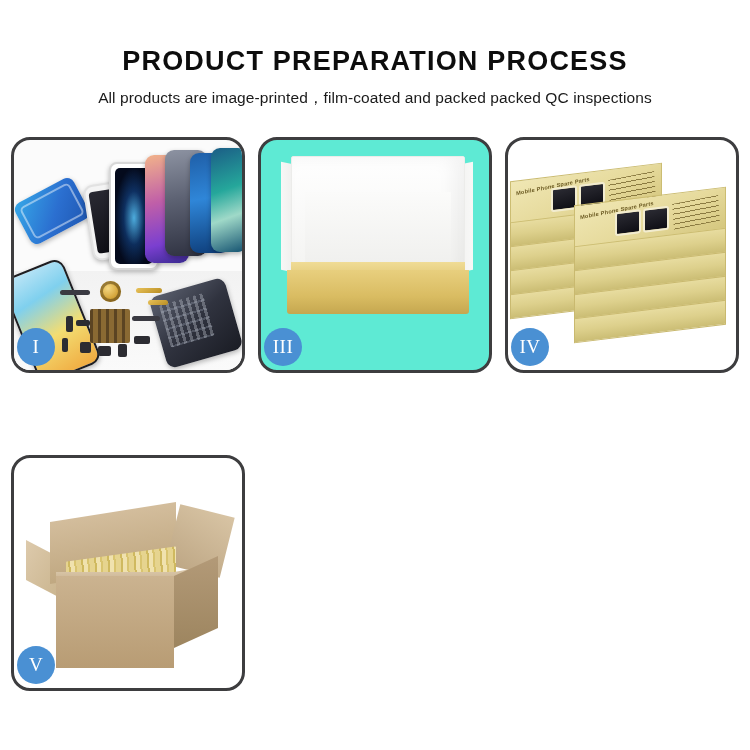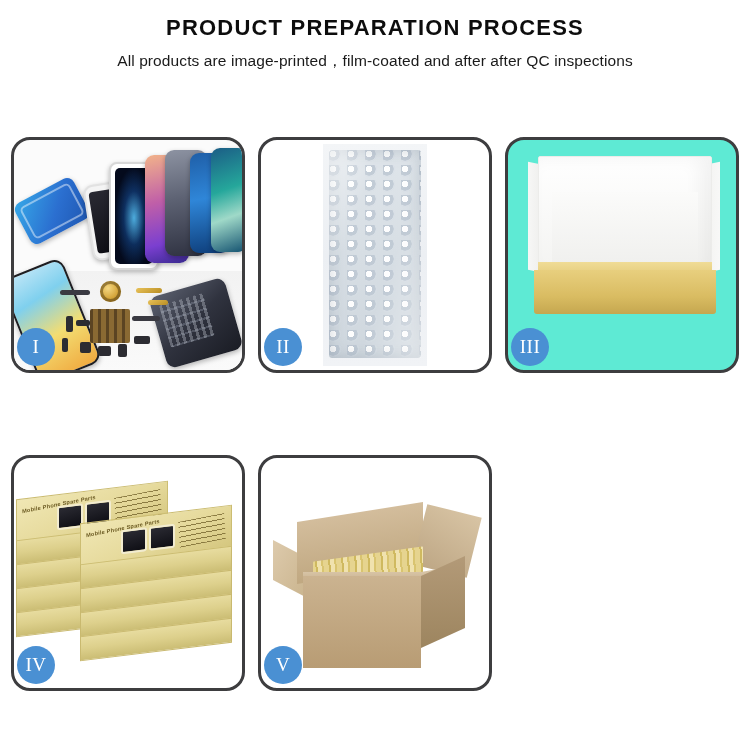--- a/index.html
+++ b/index.html
@@ -23,23 +23,23 @@
   
   .header {
     position: absolute;
     top: 0;
     left: 0;
     width: 750px;
     text-align: center;
   }
   .title {
     margin: 0;
-    padding-top: 16px;
+    padding-top: 47px;
     font-family: "Liberation Sans", sans-serif;
-    font-size: 22px;
+    font-size: 27px;
     font-weight: bold;
     letter-spacing: 1.2px;
     color: #0d0d0d;
     line-height: 1.1;
     white-space: nowrap;
   }
   .subtitle {
     margin: 0;
     padding-top: 11px;
     font-family: "Liberation Sans", sans-serif;
@@ -361,21 +361,21 @@
     background: rgba(130,108,74,.45); border-radius: 1px;
   }
 </style>
 </head>
 <body>
 
 <div class="page">
 
   <div class="header">
     <h1 class="title">PRODUCT PREPARATION PROCESS</h1>
-    <p class="subtitle">All products are image-printed，film-coated and after after QC inspections</p>
+    <p class="subtitle">All products are image-printed，film-coated and packed packed QC inspections</p>
   </div>
 
   <div class="grid">
 
     <div class="panel p1">
       <div class="stage">
         <div class="floor"></div>
         <div class="ph ph-a"></div>
         <div class="ph ph-b"></div>
         <div class="ph ph-c"></div>
@@ -395,28 +395,20 @@
         <div class="part" style="left:62px; top:180px; width:14px; height:6px;"></div>
         <div class="part" style="left:48px; top:198px; width:6px; height:14px;"></div>
         <div class="part" style="left:66px; top:202px; width:11px; height:11px;"></div>
         <div class="part" style="left:84px; top:206px; width:13px; height:10px;"></div>
         <div class="part" style="left:104px; top:204px; width:9px; height:13px;"></div>
         <div class="part" style="left:120px; top:196px; width:16px; height:8px;"></div>
         <div class="badge">I</div>
       </div>
     </div>
 
-    <div class="panel p2">
-      <div class="stage">
-        <div class="bw-sheet"></div>
-        <div class="bw-bubbles"></div>
-        <div class="bw-gloss"></div>
-        <div class="badge">II</div>
-      </div>
-    </div>
 
     <div class="panel p3">
       <div class="stage">
         <div class="b3-flapL"></div>
         <div class="b3-flapR"></div>
         <div class="b3-lid"></div>
         <div class="b3-lid-inner"></div>
         <div class="b3-bubbles"></div>
         <div class="b3-tray-top"></div>
         <div class="b3-tray"></div>

